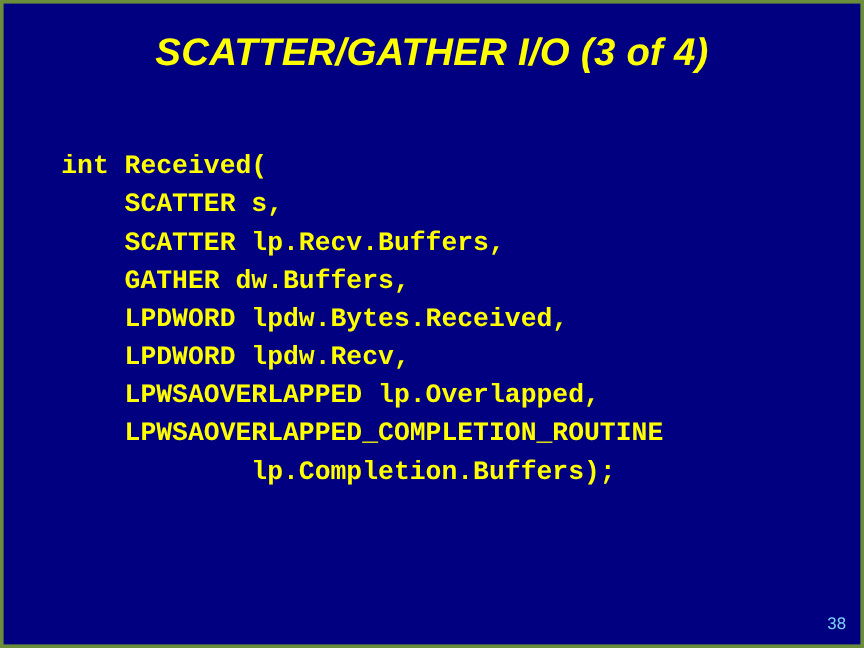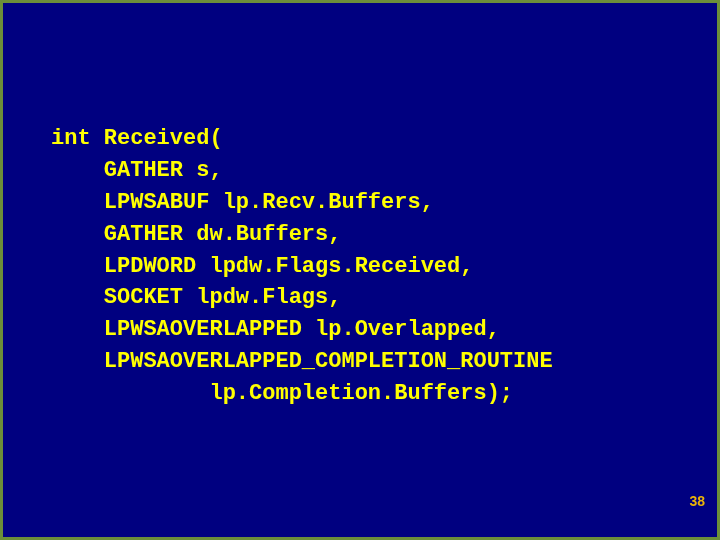--- a/index.html
+++ b/index.html
@@ -43,35 +43,35 @@
     left: 16px;
     bottom: 16px;
     color: #ffff00;
     font-size: 13px;
     font-weight: bold;
     font-style: italic;
   }
   .footer-right {
     position: absolute;
     right: 12px;
-    bottom: 28px;
-    color: #eab308;
+    bottom: 10px;
+    color: #7dd3fc;
     font-size: 14px;
-    font-weight: bold;
   }
 </style>
 </head>
 <body>
 
 <div class="slide">
+  <div class="title">SCATTER/GATHER I/O (3 of 4)</div>
 
   <div class="code"><span>int Received(</span>
-<span>    GATHER s,</span>
-<span>    LPWSABUF lp.Recv.Buffers,</span>
+<span>    SCATTER s,</span>
+<span>    SCATTER lp.Recv.Buffers,</span>
 <span>    GATHER dw.Buffers,</span>
-<span>    LPDWORD lpdw.Flags.Received,</span>
-<span>    SOCKET lpdw.Flags,</span>
+<span>    LPDWORD lpdw.Bytes.Received,</span>
+<span>    LPDWORD lpdw.Recv,</span>
 <span>    LPWSAOVERLAPPED lp.Overlapped,</span>
 <span>    LPWSAOVERLAPPED_COMPLETION_ROUTINE</span>
 <span>            lp.Completion.Buffers);</span></div>
 
   <div class="footer-right">38</div>
 </div>
 
 </body></html>

